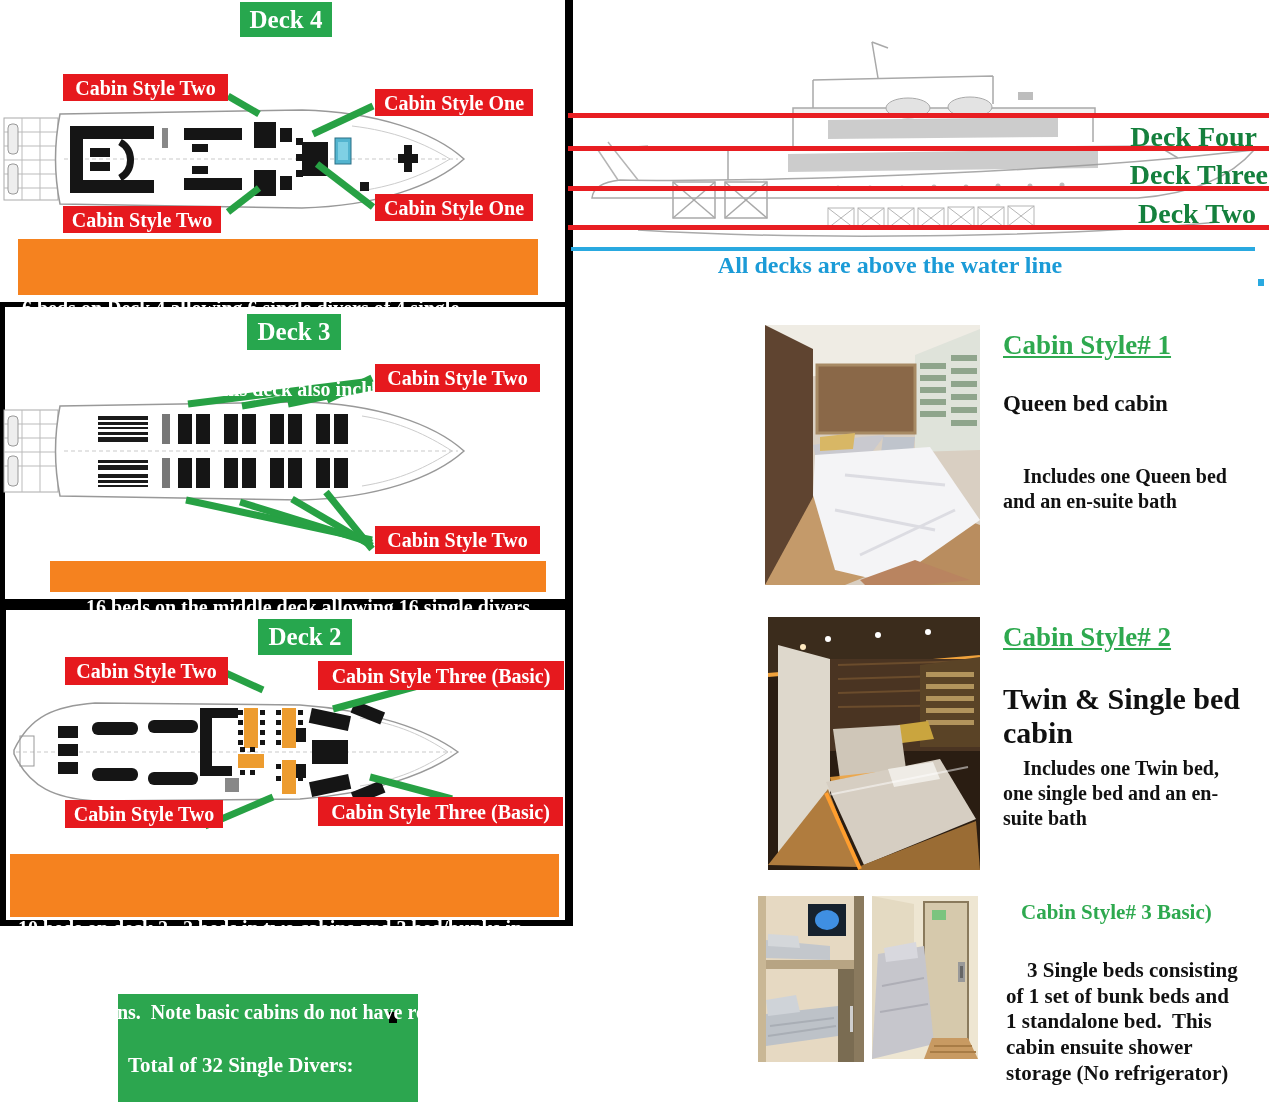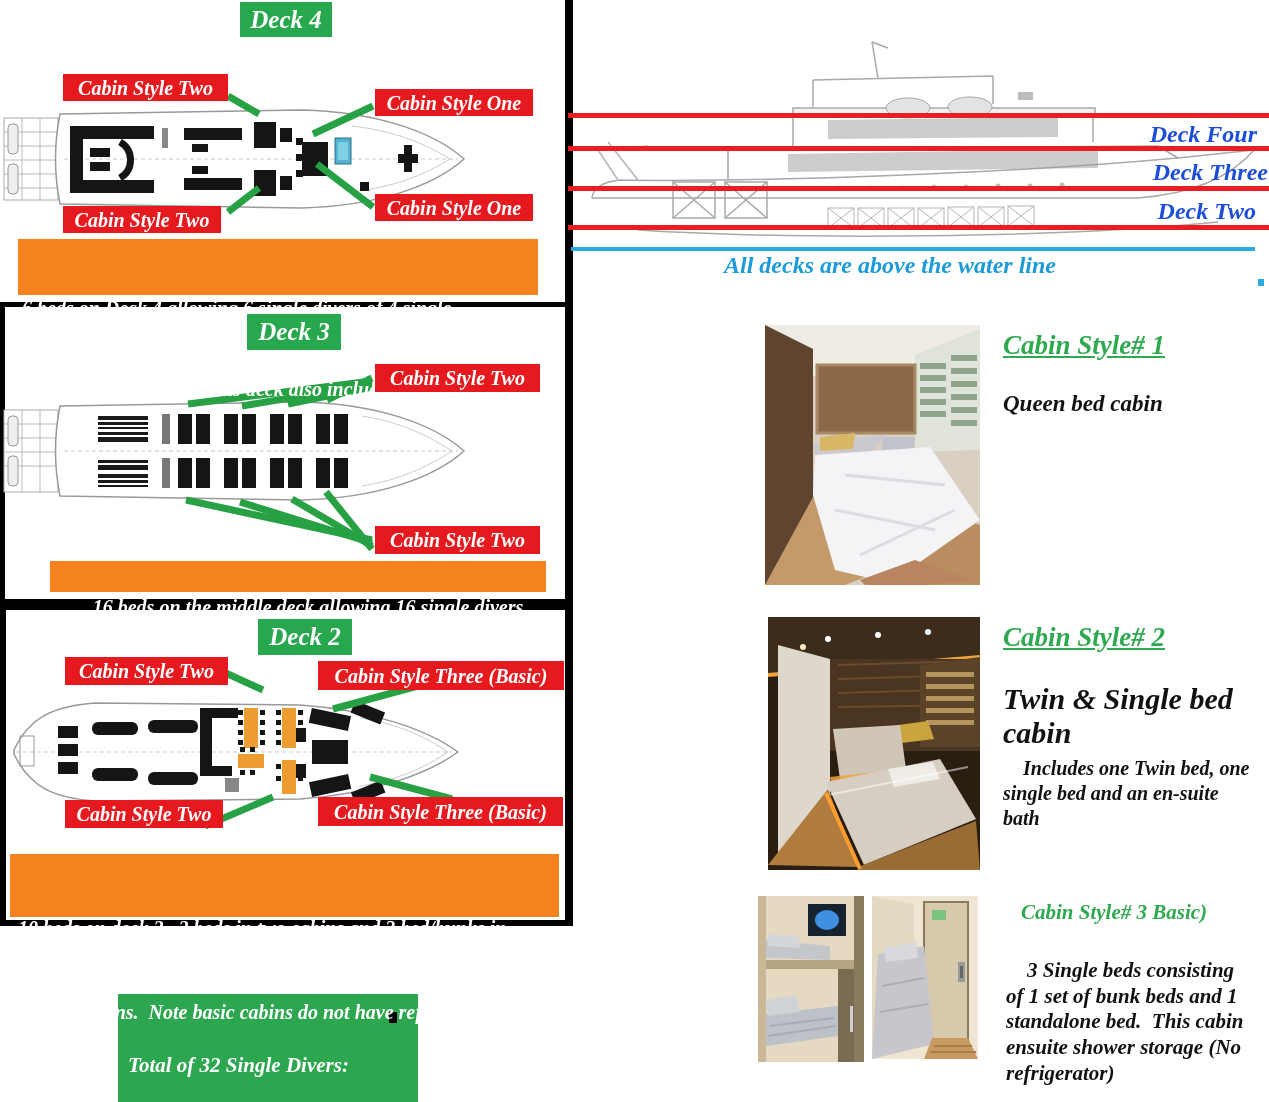--- a/index.html
+++ b/index.html
@@ -1,26 +1,26 @@
 <!DOCTYPE html>
 <html><head>
 <meta charset="utf-8">
 <style>
   html,body{margin:0;padding:0;background:#fff;}
   #page{position:relative;width:1269px;height:1102px;background:#fff;overflow:hidden;
-        font-family:"Liberation Serif",serif;font-weight:bold;font-style:italic;}
+        font-family:"Liberation Serif",serif;font-weight:bold;}
   .abs{position:absolute;box-sizing:border-box;}
   .redlabel{background:#E6191E;color:#fff;display:flex;align-items:center;justify-content:center;
             font-size:20px;line-height:1;z-index:6;white-space:nowrap;}
   .greentitle{background:#27A74E;color:#fff;display:flex;align-items:center;justify-content:center;
               font-size:25px;z-index:6;}
   .orangebox{background:#F5821F;color:#fff;font-size:20px;line-height:27px;z-index:6;white-space:pre;}
   .panelborder{border:5px solid #000;z-index:0;background:transparent;}
   .plansvg{z-index:1;}
-  .decklinelabel{color:#1d4ed8;font-size:24px;z-index:3;white-space:nowrap;}
+  .decklinelabel{color:#15803d;font-size:28px;z-index:3;white-space:nowrap;}
   .redline{background:#E81E22;z-index:2;}
   .bluetext{color:#1B9BD7;font-size:24px;text-align:center;z-index:3;}
   .greenhead{color:#2EA94F;font-size:27px;text-decoration:underline;white-space:nowrap;z-index:3;}
   .blacktext{color:#111;z-index:3;}
   .pre{white-space:pre-wrap;}
   .totalbox{background:#2CA64F;color:#fff;font-size:21px;line-height:26px;padding:6px 10px;z-index:3;white-space:pre;}
   svg{display:block;}
 </style>
 </head>
 <body>
@@ -377,20 +377,23 @@
     <polygon points="50,130 165,122 215,195 125,258 70,245 48,170" fill="#f4f4f6"></polygon>
     <path d="M80,150 L180,160 M70,185 L170,205 M95,230 L190,185" stroke="#dcdce2" stroke-width="3" fill="none"></path>
     <polygon points="95,255 150,235 205,255 160,260 100,260" fill="#b98460"></polygon>
   </svg>
   <div class="abs greenhead" style="left:1003px;top:330px;">
     <span>Cabin Style# 1</span>
   </div>
   <div class="abs blacktext" style="left:1003px;top:391px;font-size:23px;">
     <span>Queen bed cabin</span>
   </div>
+  <div class="abs blacktext pre" style="left:1003px;top:439px;width:235px;font-size:20px;line-height:1.25;">
+    <span>Includes one Queen bed and an en-suite bath</span>
+  </div>
 
   <svg class="abs" style="left:768px;top:617px;z-index:1;" width="212" height="253" viewBox="0 0 212 253">
     <rect width="212" height="253" fill="#2a1d12"></rect>
     <polygon points="0,0 212,0 212,42 0,60" fill="#3b2c1c"></polygon>
     <path d="M0,58 L212,40" stroke="#f0a23c" stroke-width="4" fill="none"></path>
     <circle cx="60" cy="22" r="3" fill="#fff"></circle>
       <circle cx="110" cy="18" r="3" fill="#fff"></circle>
     <circle cx="160" cy="15" r="3" fill="#fff"></circle>
       <circle cx="35" cy="30" r="3" fill="#ffe9c0"></circle>
     <polygon points="10,28 62,42 62,205 10,248" fill="#ded8cc"></polygon>

